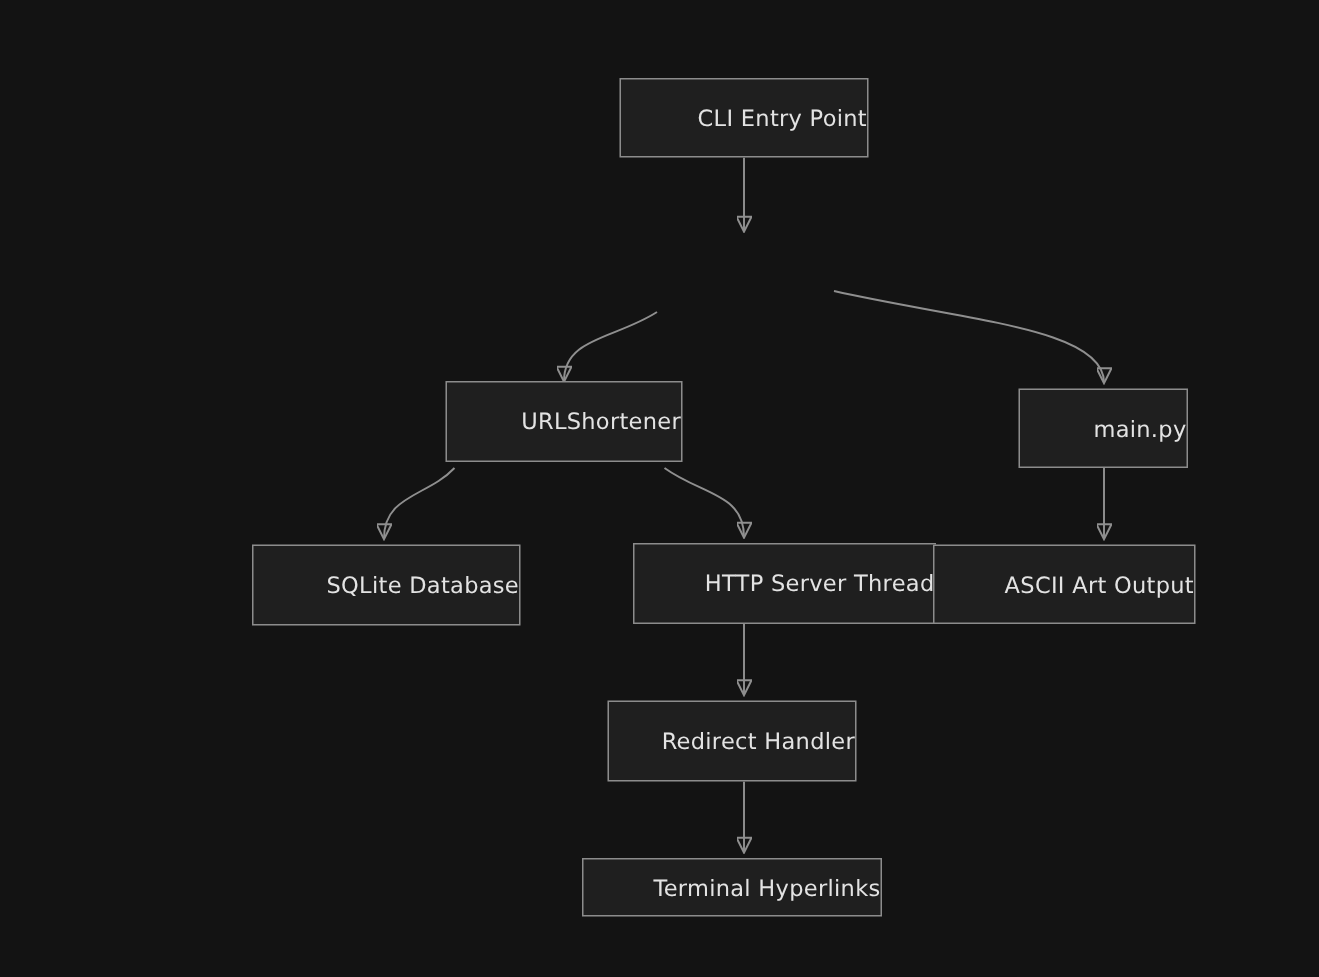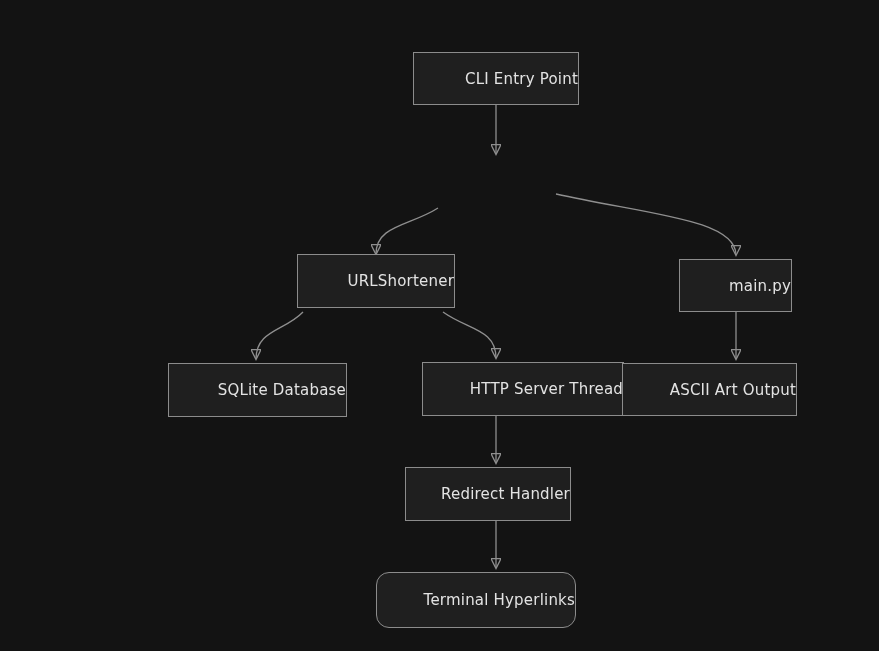--- a/index.html
+++ b/index.html
@@ -88,17 +88,17 @@
   </div>
 
   <div class="node" style="left:612px; top:363px; width:175px; height:53px;margin-left:10px;">
     <span class="node-label">ASCII Art Output</span>
   </div>
 
   <div class="node" style="left:405px; top:467px; width:166px; height:54px;">
     <span class="node-label">Redirect Handler</span>
   </div>
 
-  <div class="node" style="left:376px; top:572px; width:200px; height:56px;border-radius:13px;">
+  <div class="node" style="left:388px; top:572px; width:200px; height:39px;">
     <span class="node-label">Terminal Hyperlinks</span>
   </div>
 
 </div>
 
 </body></html>

